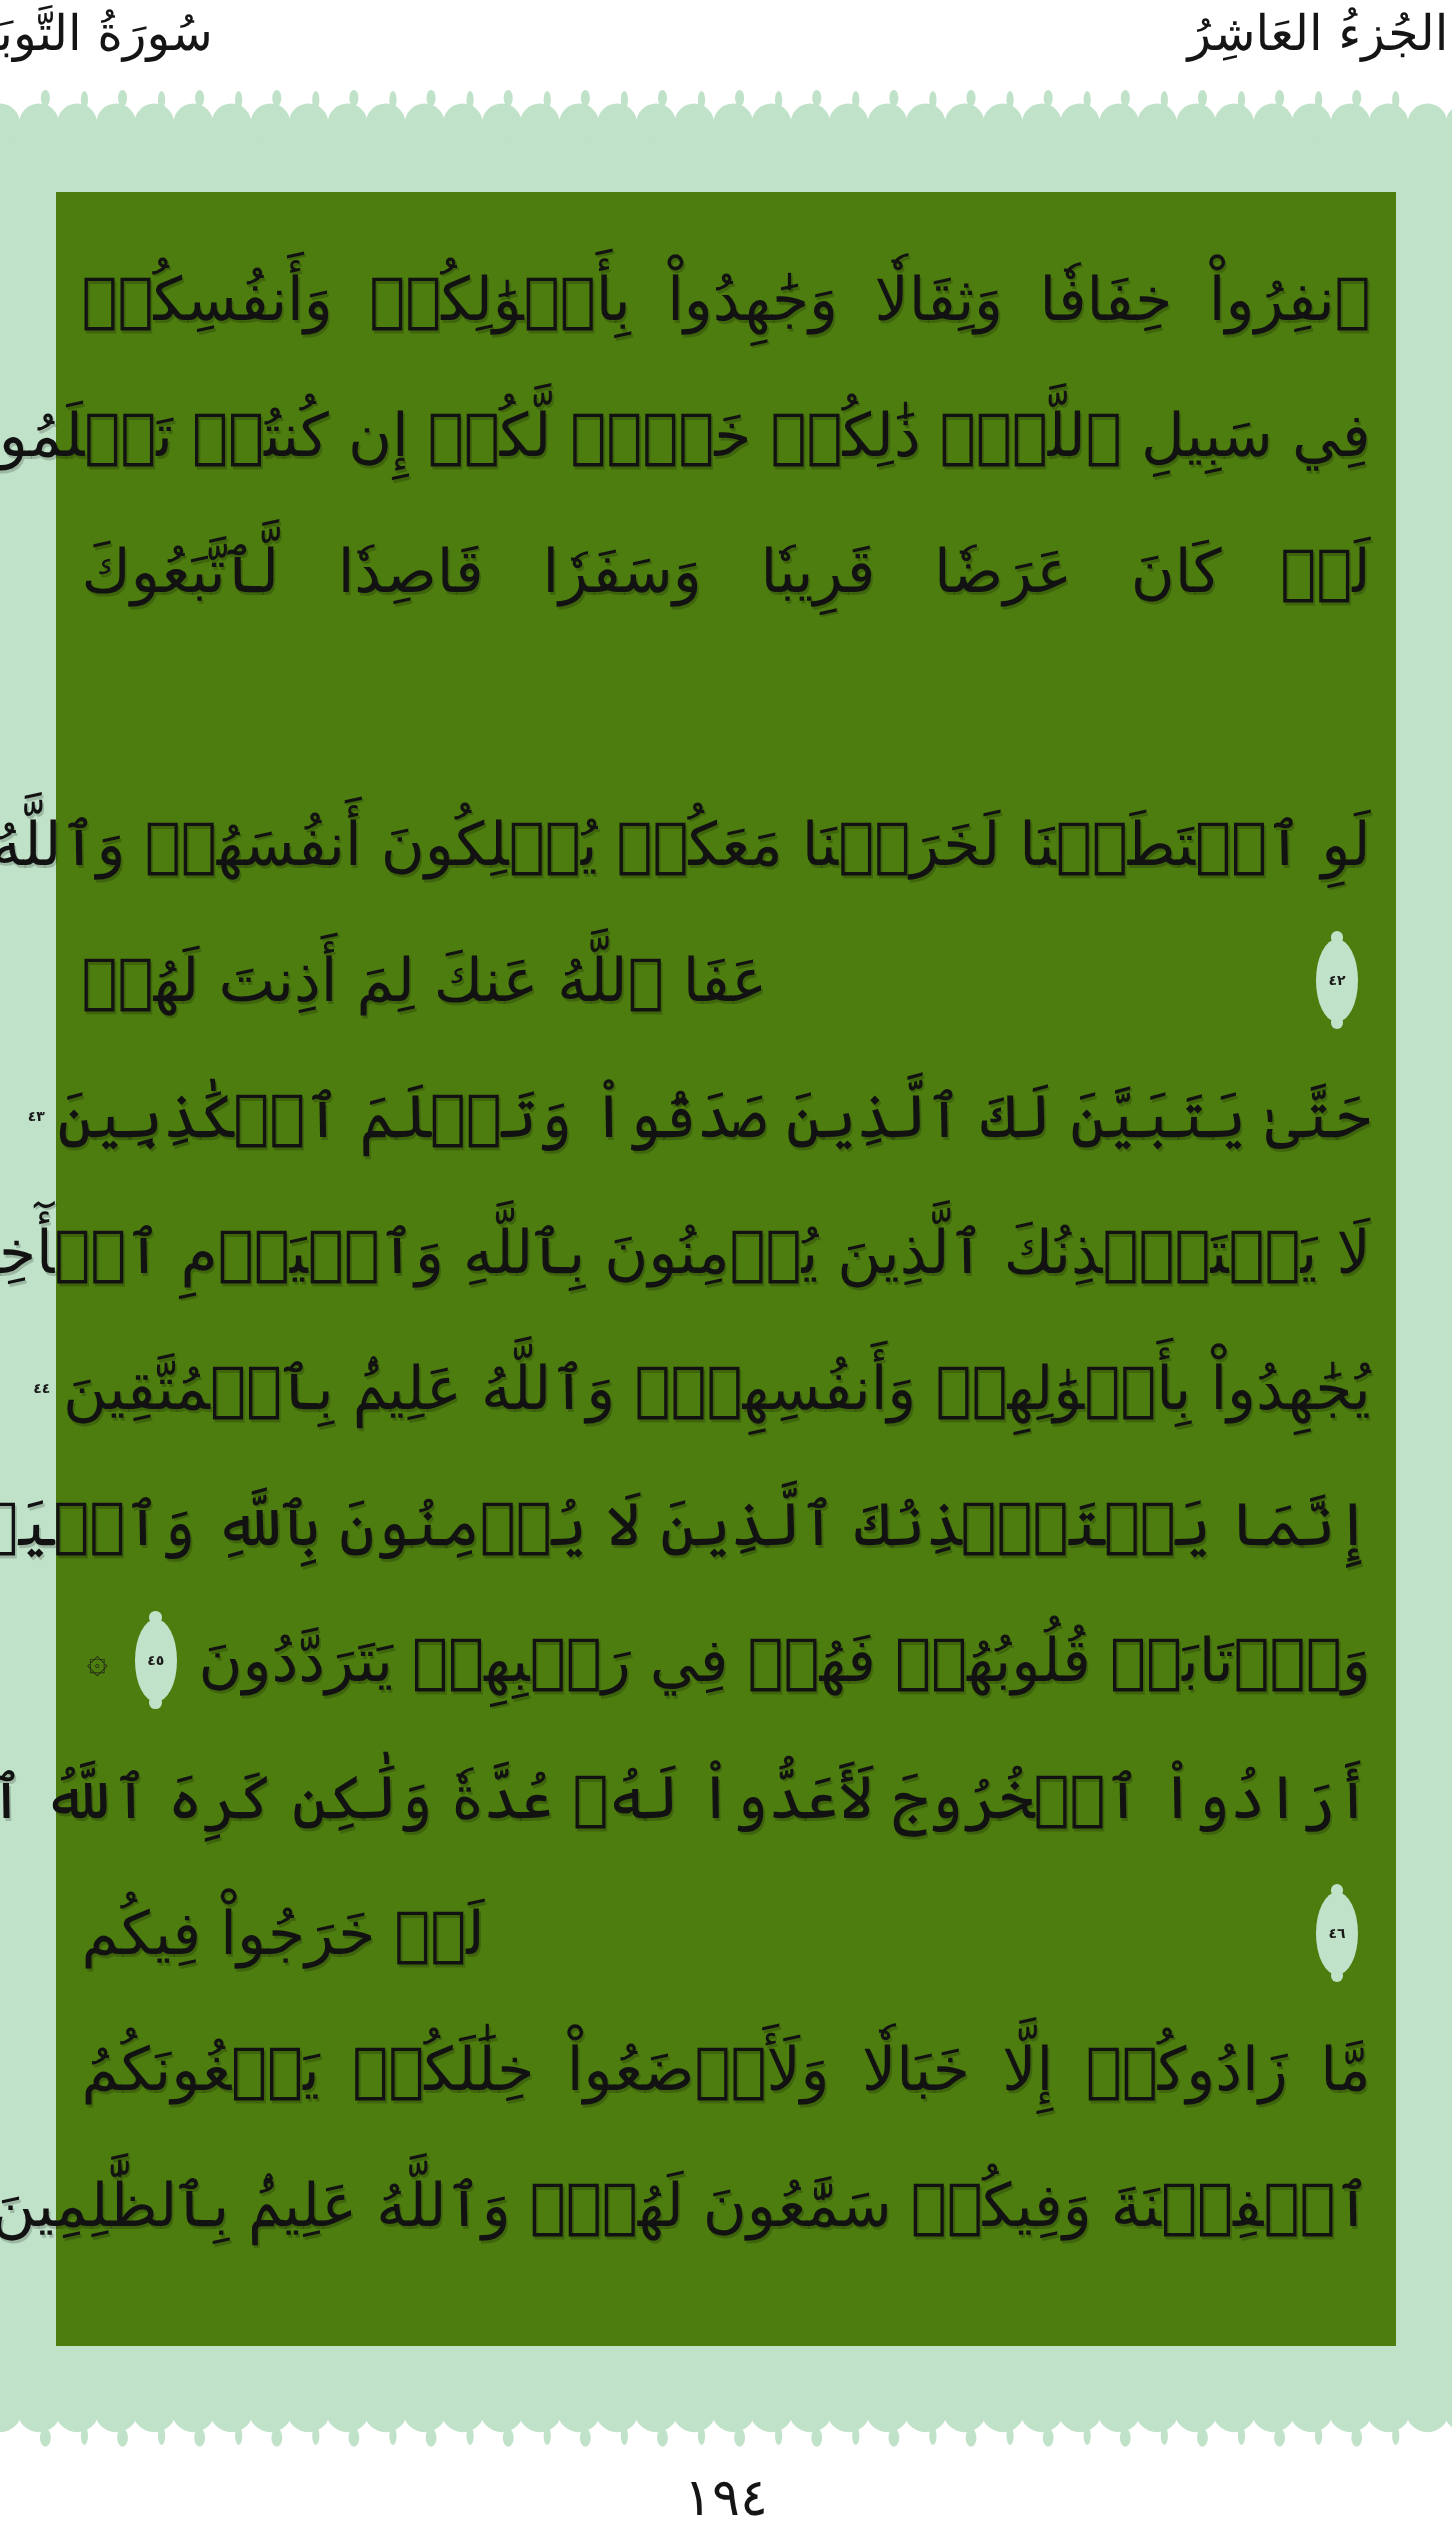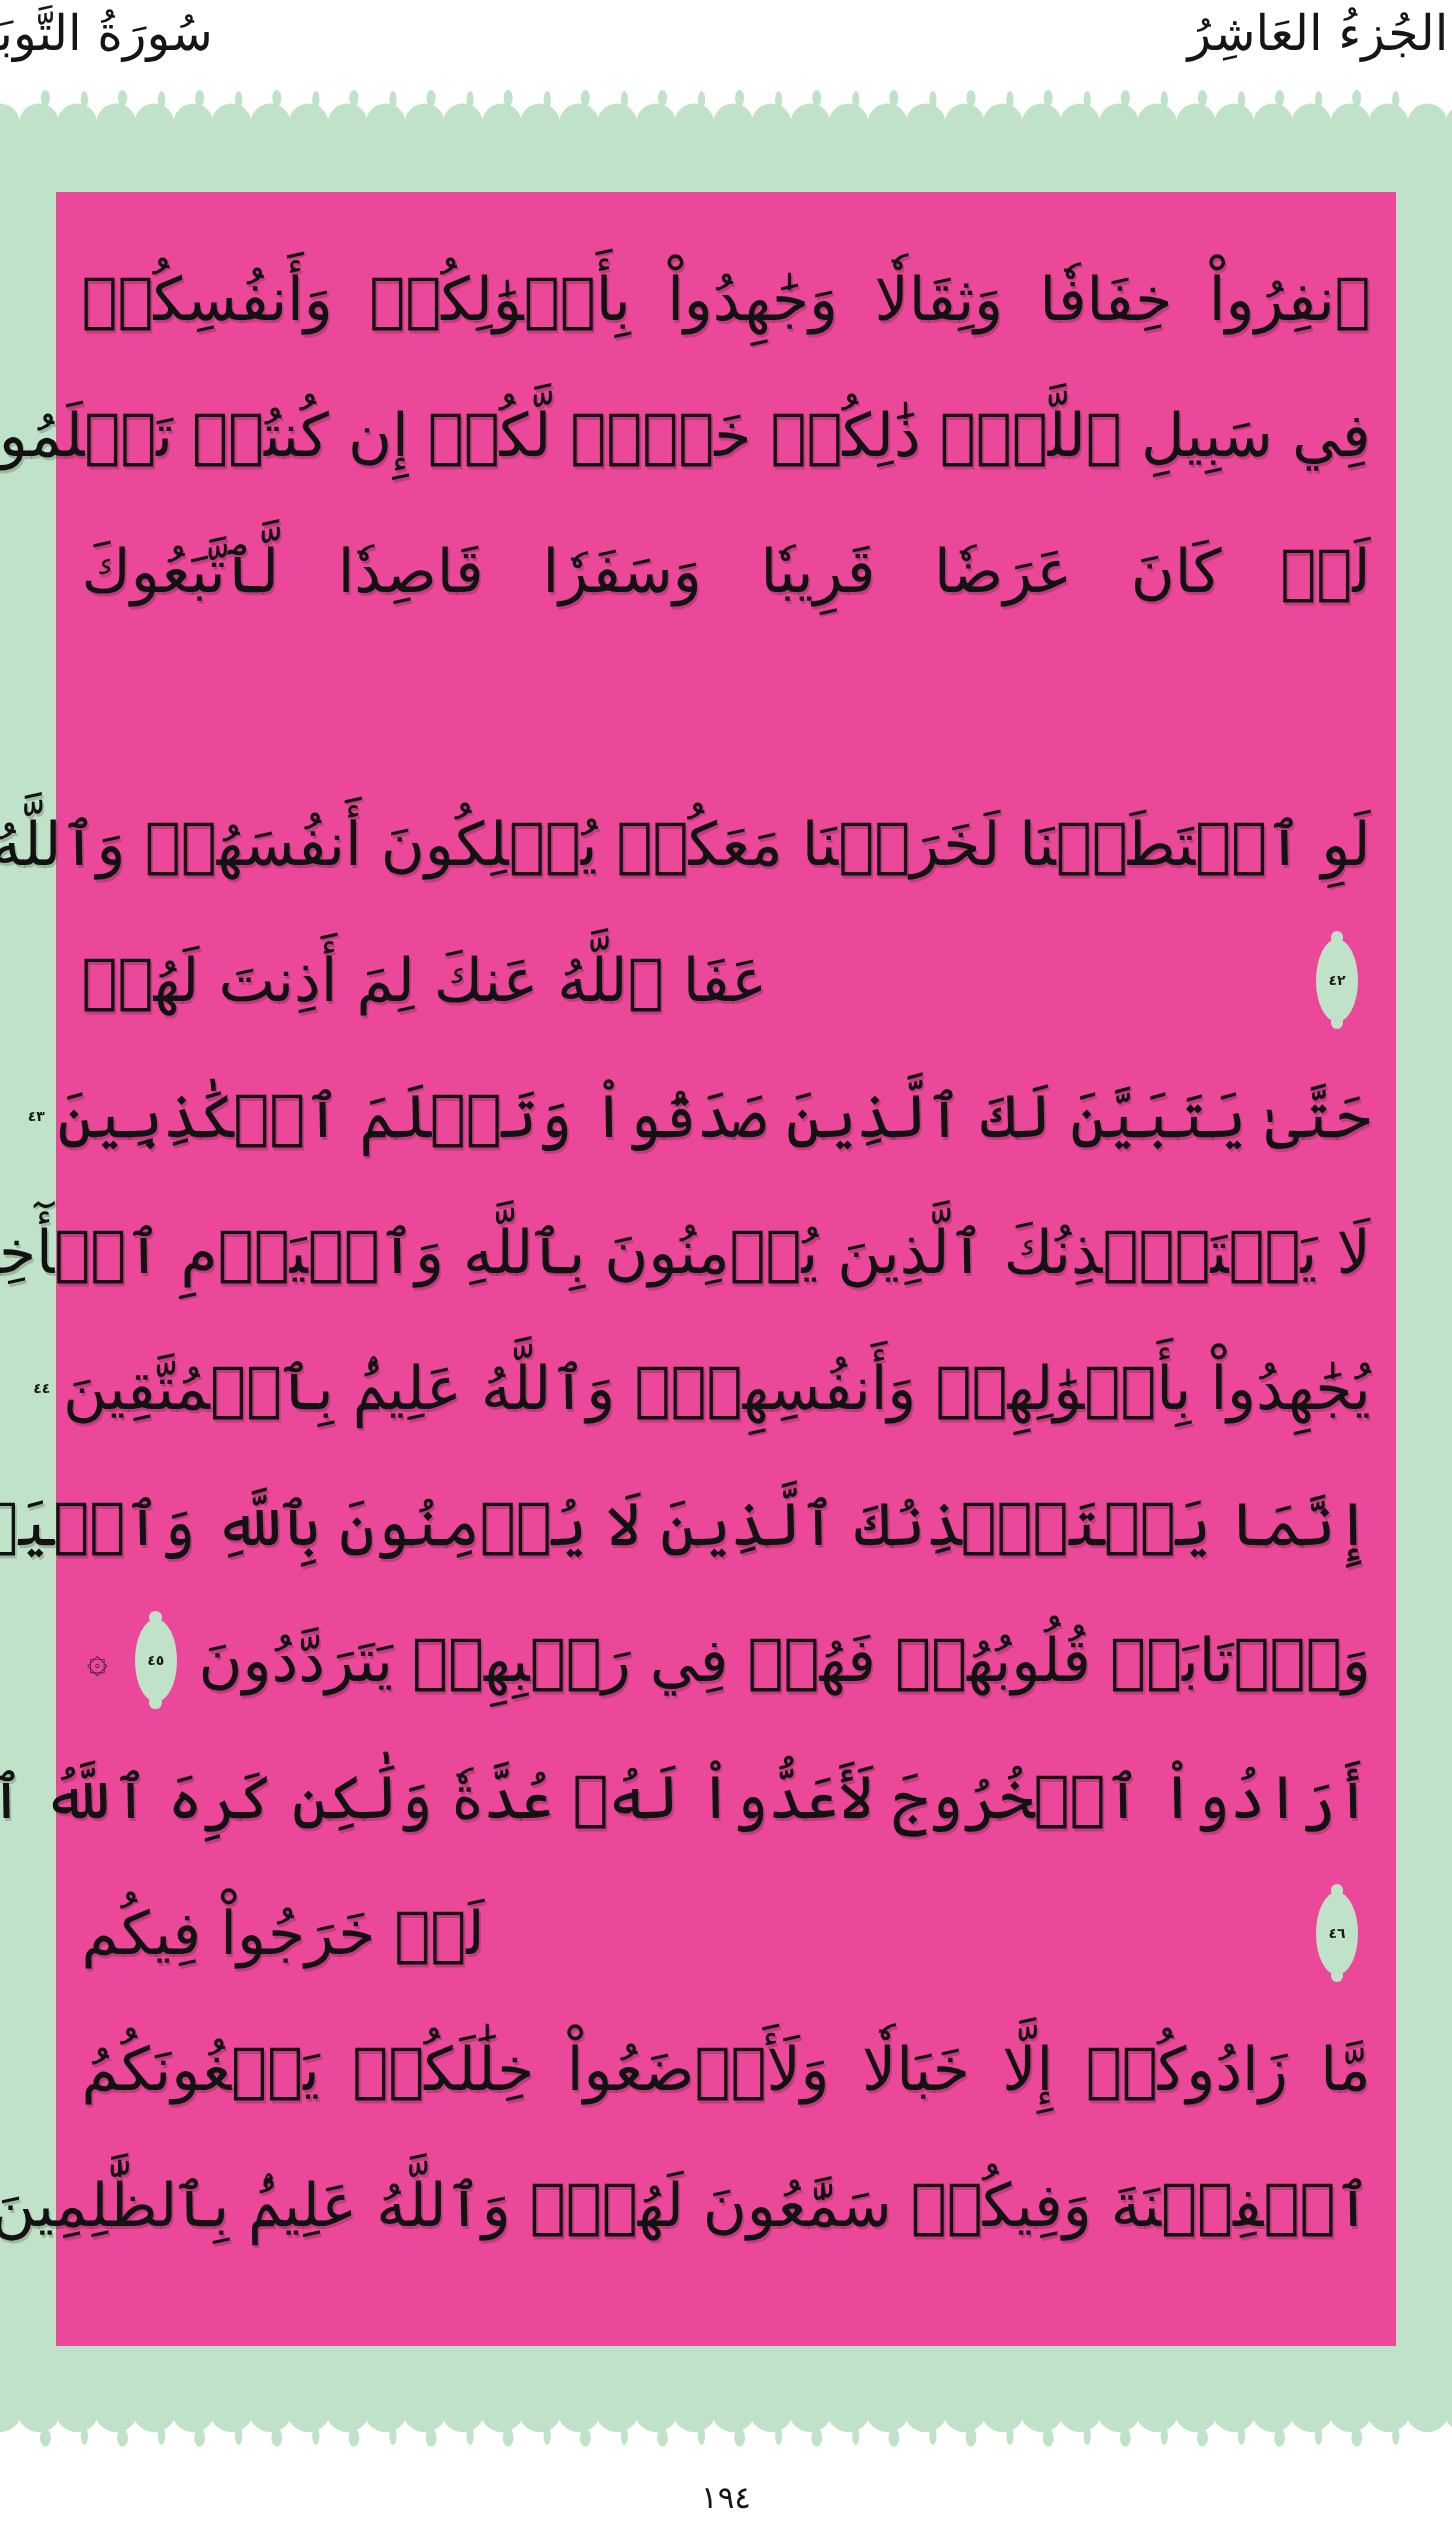--- a/index.html
+++ b/index.html
@@ -55,21 +55,21 @@
       position: absolute;
       left: 0;
       top: 0;
     }
     .panel {
       position: absolute;
       left: 56px;
       top: 192px;
       width: 1340px;
       height: 2154px;
-      background: #ec4899;
+      background: #4d7c0f;
       box-sizing: border-box;
     }
     .lines {
       position: absolute;
       left: 0;
       top: 0;
       width: 100%;
       height: 100%;
     }
     .line {
@@ -143,21 +143,21 @@
       color: #1a1a1a;
       text-shadow: none;
     }
     .page-number {
       position: absolute;
       left: 0;
       width: 1452px;
       top: 2470px;
       text-align: center;
       font-family: "DejaVu Serif", serif;
-      font-size: 31px;
+      font-size: 52px;
       line-height: 54px;
       color: #151515;
       direction: rtl;
     }
   </style>
 </head>
 <body>
 
 <div class="page-header">
   <div class="header-juz">الجُزءُ العَاشِرُ</div>

